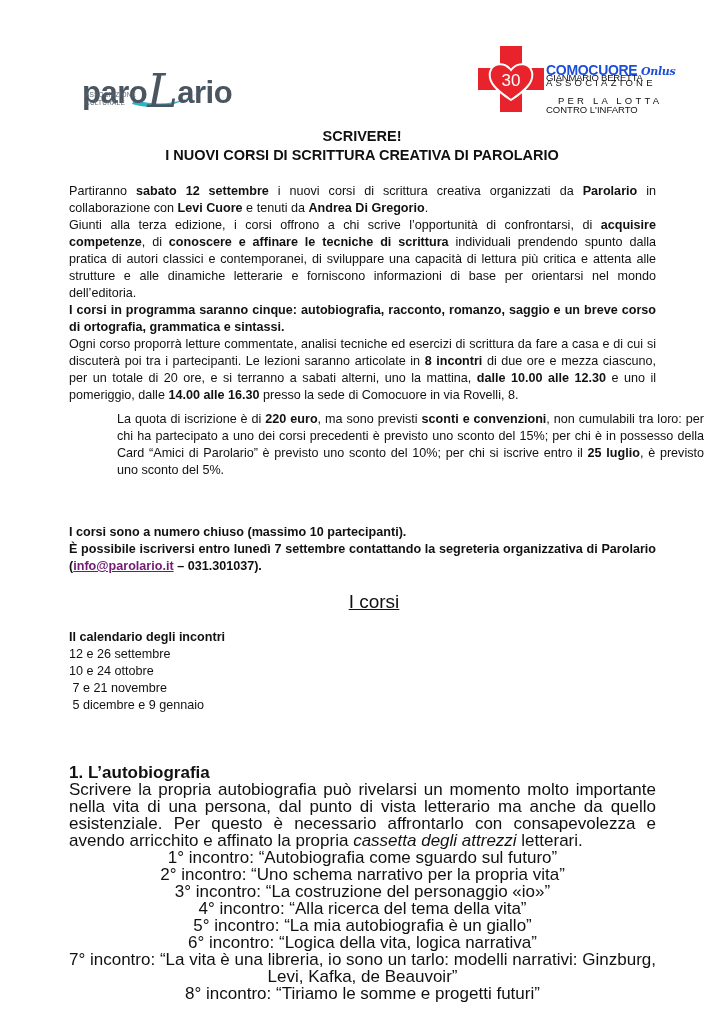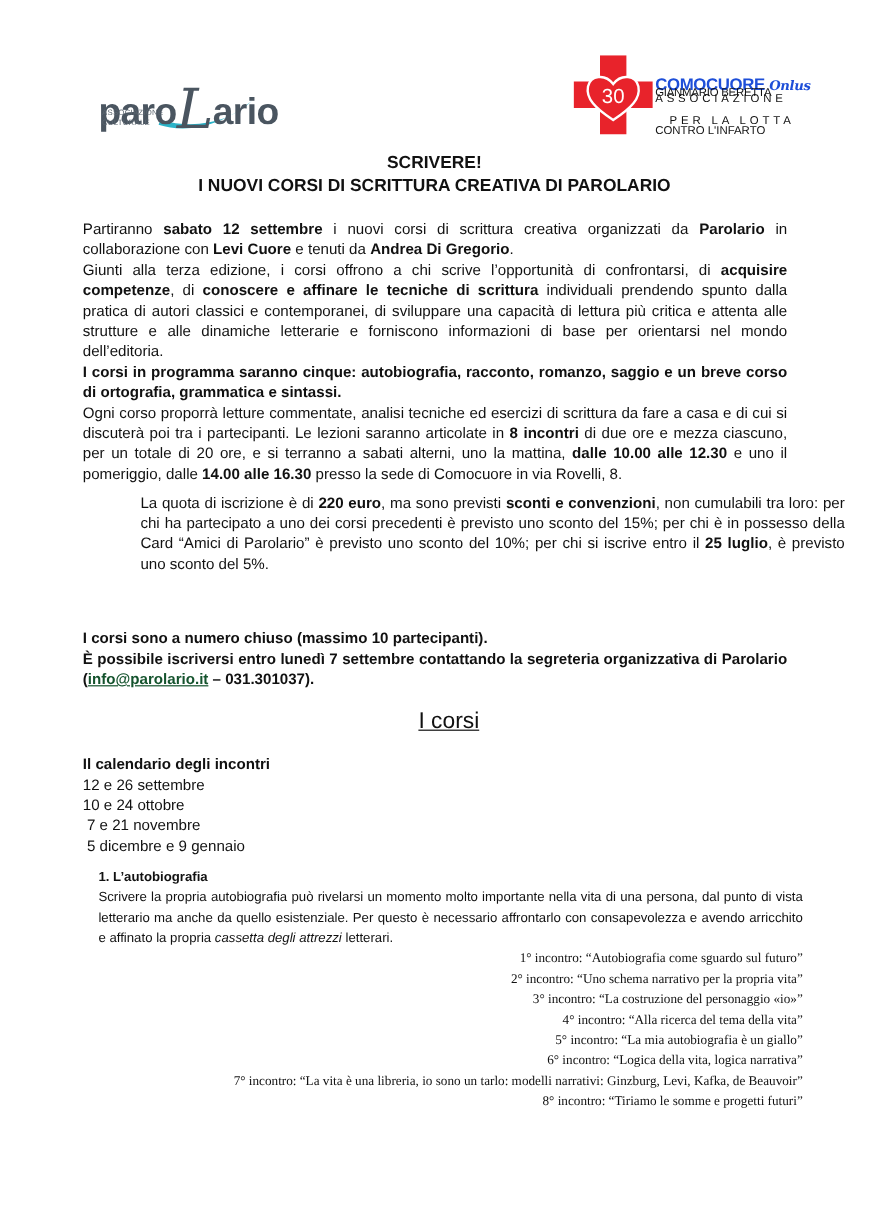--- a/index.html
+++ b/index.html
@@ -28,33 +28,33 @@
   
   .title { position:absolute; left:0; width:724px; text-align:center; font-weight:bold; font-size:14.5px; }
   .t1 { top:128px; }
   .t2 { top:147px; }
 
   
   .body { position:absolute; left:69px; width:587px; font-size:12.6px; line-height:17px; text-align:justify; }
   .body p { margin:0; }
   .body b { font-weight:bold; }
   .last { text-align-last:left; }
-  a.mail { color:#14532d; text-decoration:underline;margin-top:18px; }
+  a.mail { color:#701a75; text-decoration:underline;margin-top:18px; }
 
   .p1 { top:183px; }
   .p2 { top:411px;margin-left:48px; }
   .p3 { top:524px; }
 
   .section-title { position:absolute; left:0; width:724px; text-align:center; top:591px; font-size:19px; text-decoration:underline;padding-left:12px; }
 
   .cal { position:absolute; left:69px; top:629px; font-size:12.6px; line-height:17px; }
   .cal div { white-space:pre; }
 
-  .course { position:absolute; left:69px; top:723px; width:587px; font-size:11px; line-height:17px; text-align:justify;margin-left:13px; }
-  .course .list div { text-align:right;font-family:Liberation Serif, serif; }
+  .course { position:absolute; left:69px; top:764px; width:587px; font-size:17px; line-height:17px; text-align:justify; }
+  .course .list div { text-align:center; }
 </style>
 </head>
 <body>
 
 <div class="page">
 
   <div class="logo-parolario">
     <svg class="pl-swoosh" width="80" height="30" viewBox="0 0 80 30">
       <path d="M0 22 C 25 30, 55 22, 78 2 C 60 20, 30 26, 2 18 Z" fill="#2bb3c8"></path>
     </svg>

